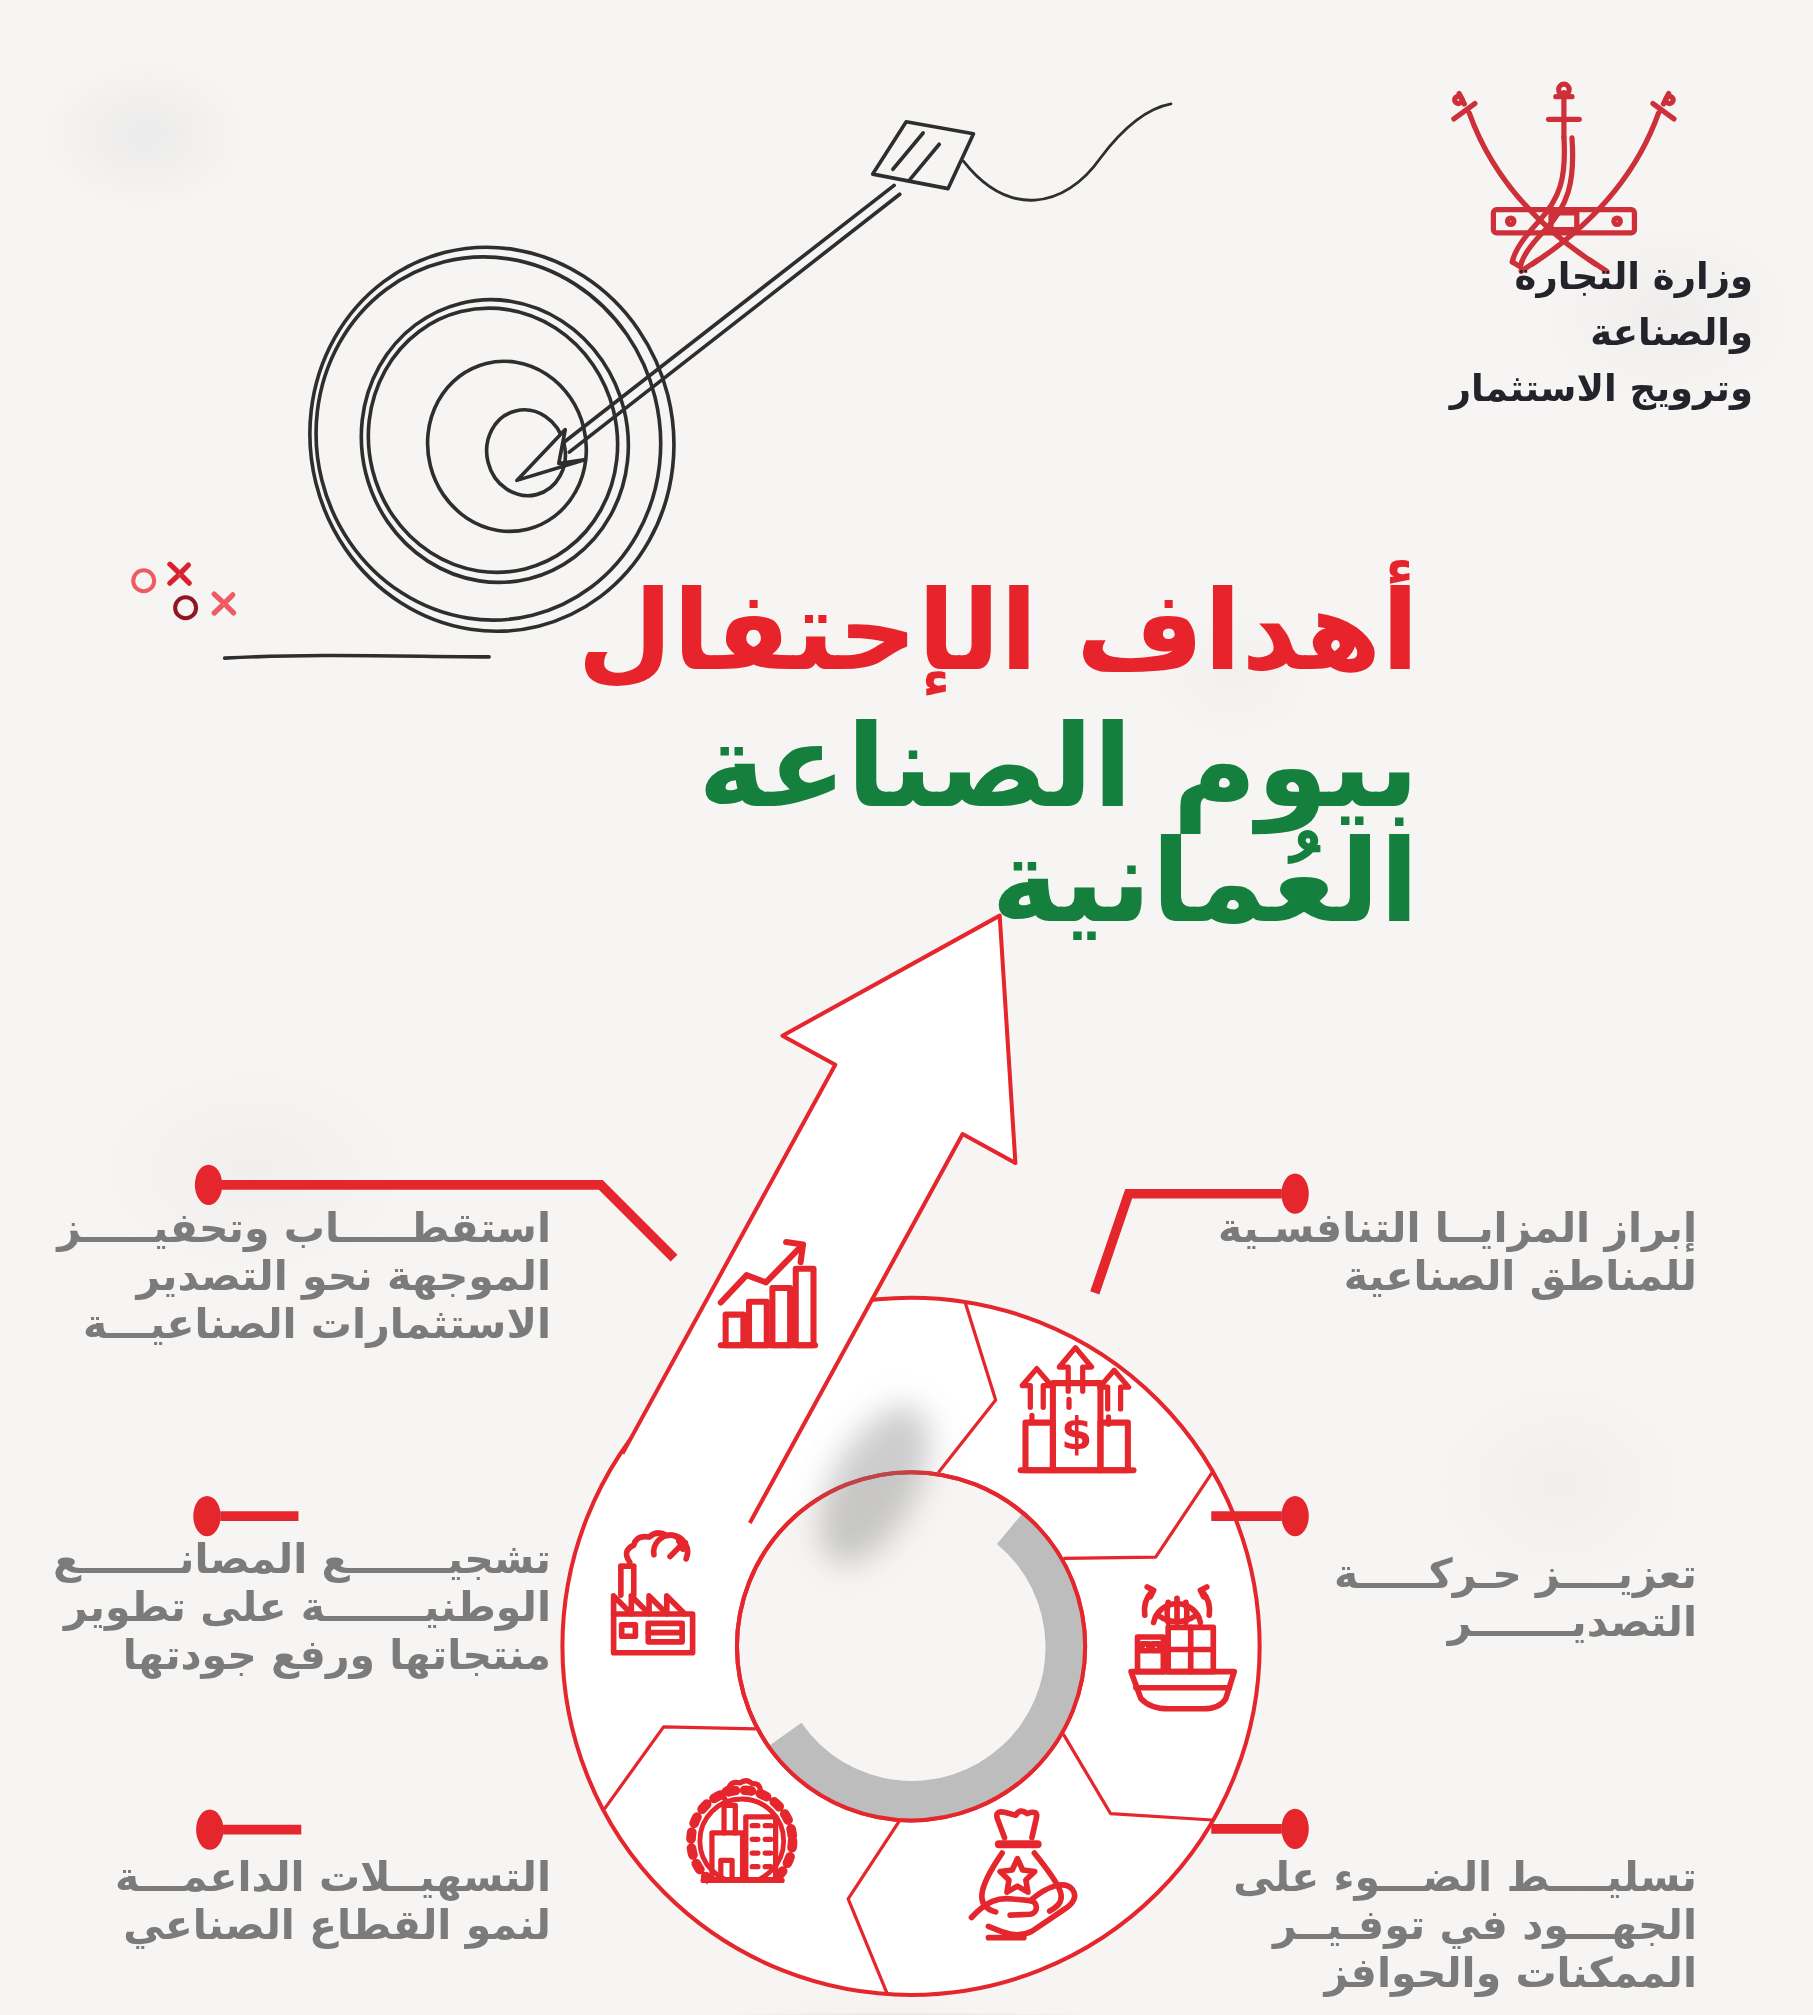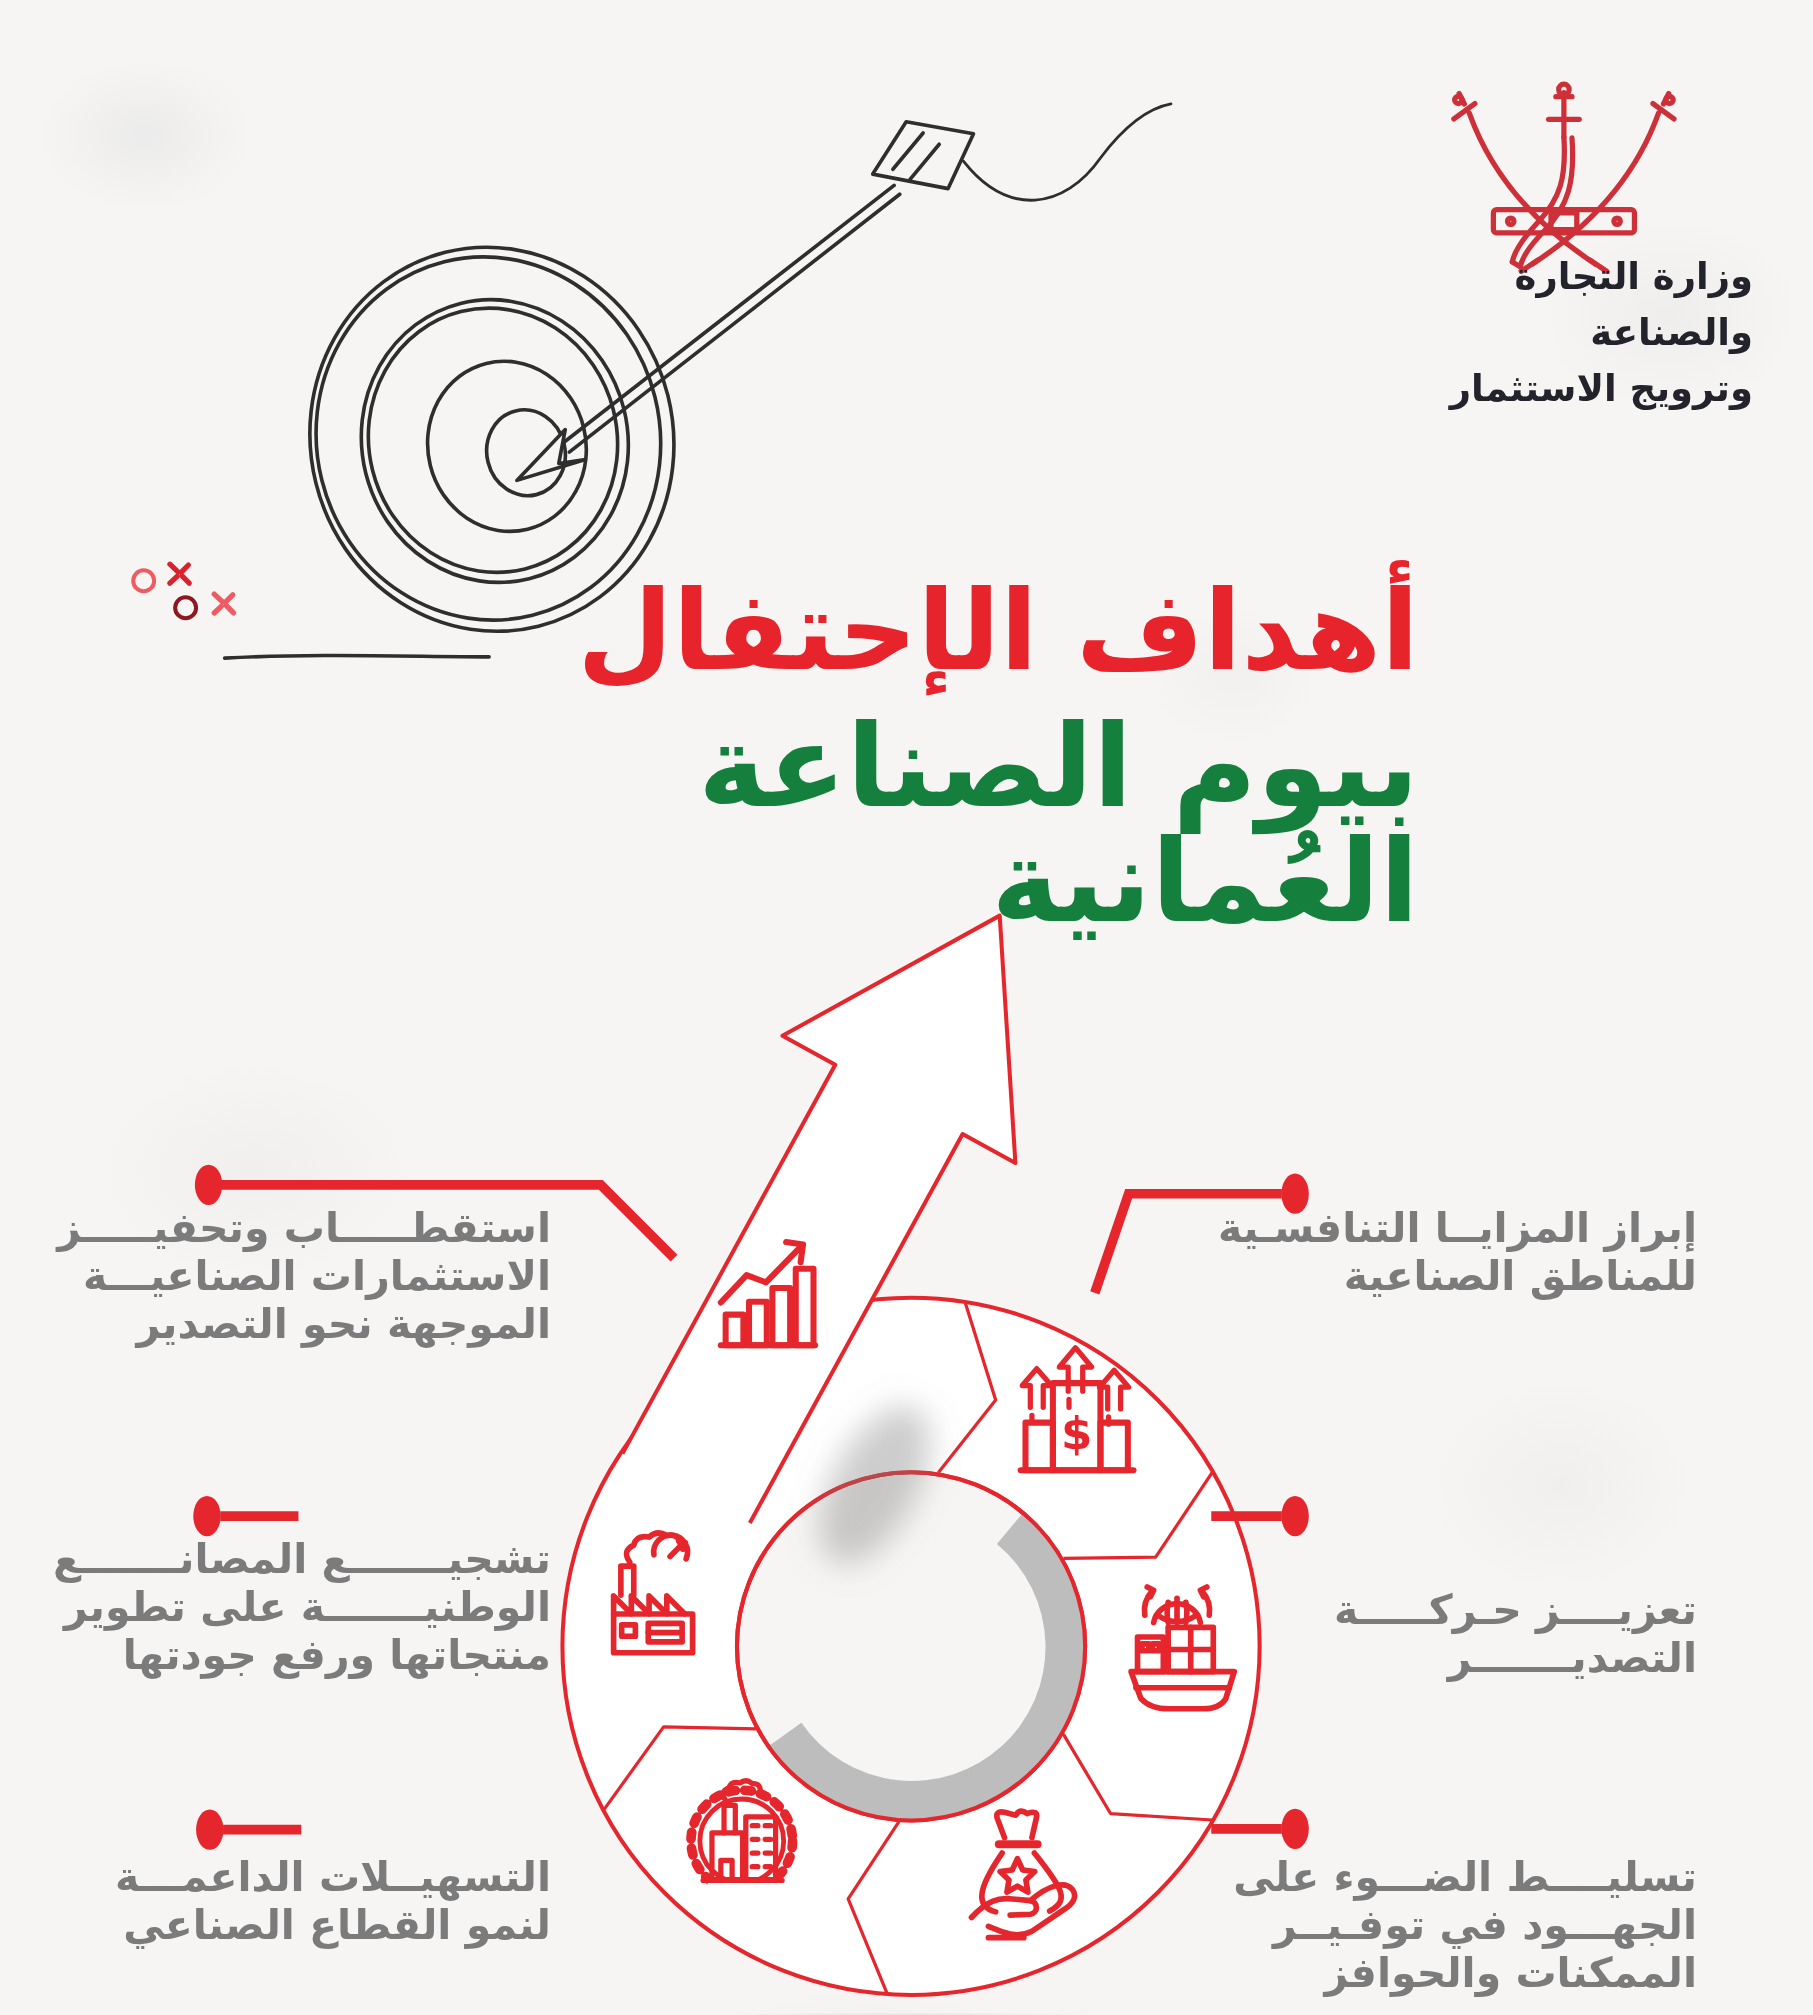--- a/index.html
+++ b/index.html
@@ -27,21 +27,21 @@
   
   .ministry{left:1382px;top:249px;width:371px;text-align:right;direction:rtl;
             color:#23232b;font-weight:600;font-size:37px;line-height:56px;}
   
   .goal{direction:rtl;text-align:right;color:#7b7b7b;font-weight:600;
         font-size:41px;line-height:48px;white-space:nowrap;}
   .goal.l1{right:1263px;top:1204px;}
   .goal.l2{right:1263px;top:1535px;}
   .goal.l3{right:1263px;top:1853px;}
   .goal.r1{right:117px;top:1204px;}
-  .goal.r2{right:117px;top:1586px;text-align:right;}
+  .goal.r2{right:117px;top:1550px;text-align:right;}
   .goal.r3{right:117px;top:1853px;}
 </style>
 </head>
 <body>
 
 <div class="paper"></div>
 
 <svg class="art" viewBox="0 0 4500 5583">
   <defs>
     <filter id="soft" x="-60%" y="-60%" width="220%" height="220%">
@@ -273,22 +273,22 @@
   <div class="title-dark">بيوم الصناعة العُمانية</div>
 </div>
 
 <div class="abs ministry">
   <div>وزارة التجارة والصناعة</div>
   <div>وترويج الاستثمار</div>
 </div>
 
 <div class="abs goal l1">
   <div>استقطـــــاب وتحفيـــــز</div>
+  <div>الموجهة نحو التصدير</div>
   <div>الاستثمارات الصناعيـــة</div>
-  <div>الموجهة نحو التصدير</div>
 </div>
 
 <div class="abs goal l2">
   <div>تشجيـــــــع المصانـــــــع</div>
   <div>الوطنيـــــــة على تطوير</div>
   <div>منتجاتها ورفع جودتها</div>
 </div>
 
 <div class="abs goal l3">
   <div>التسهيــلات الداعمـــة</div>

